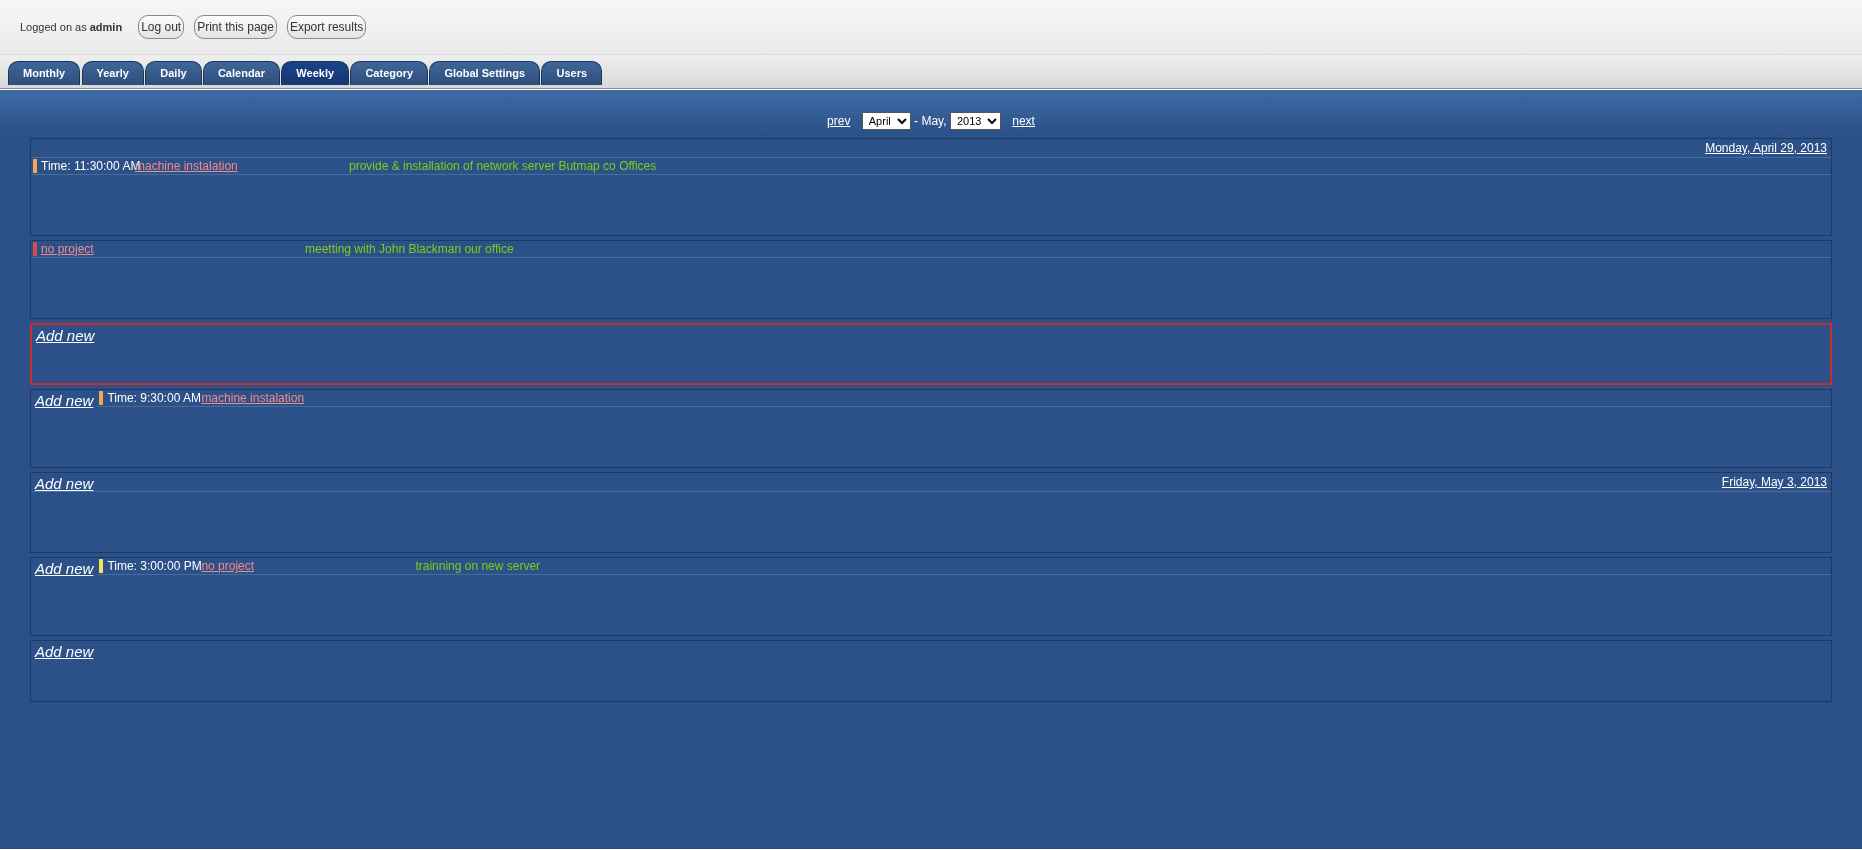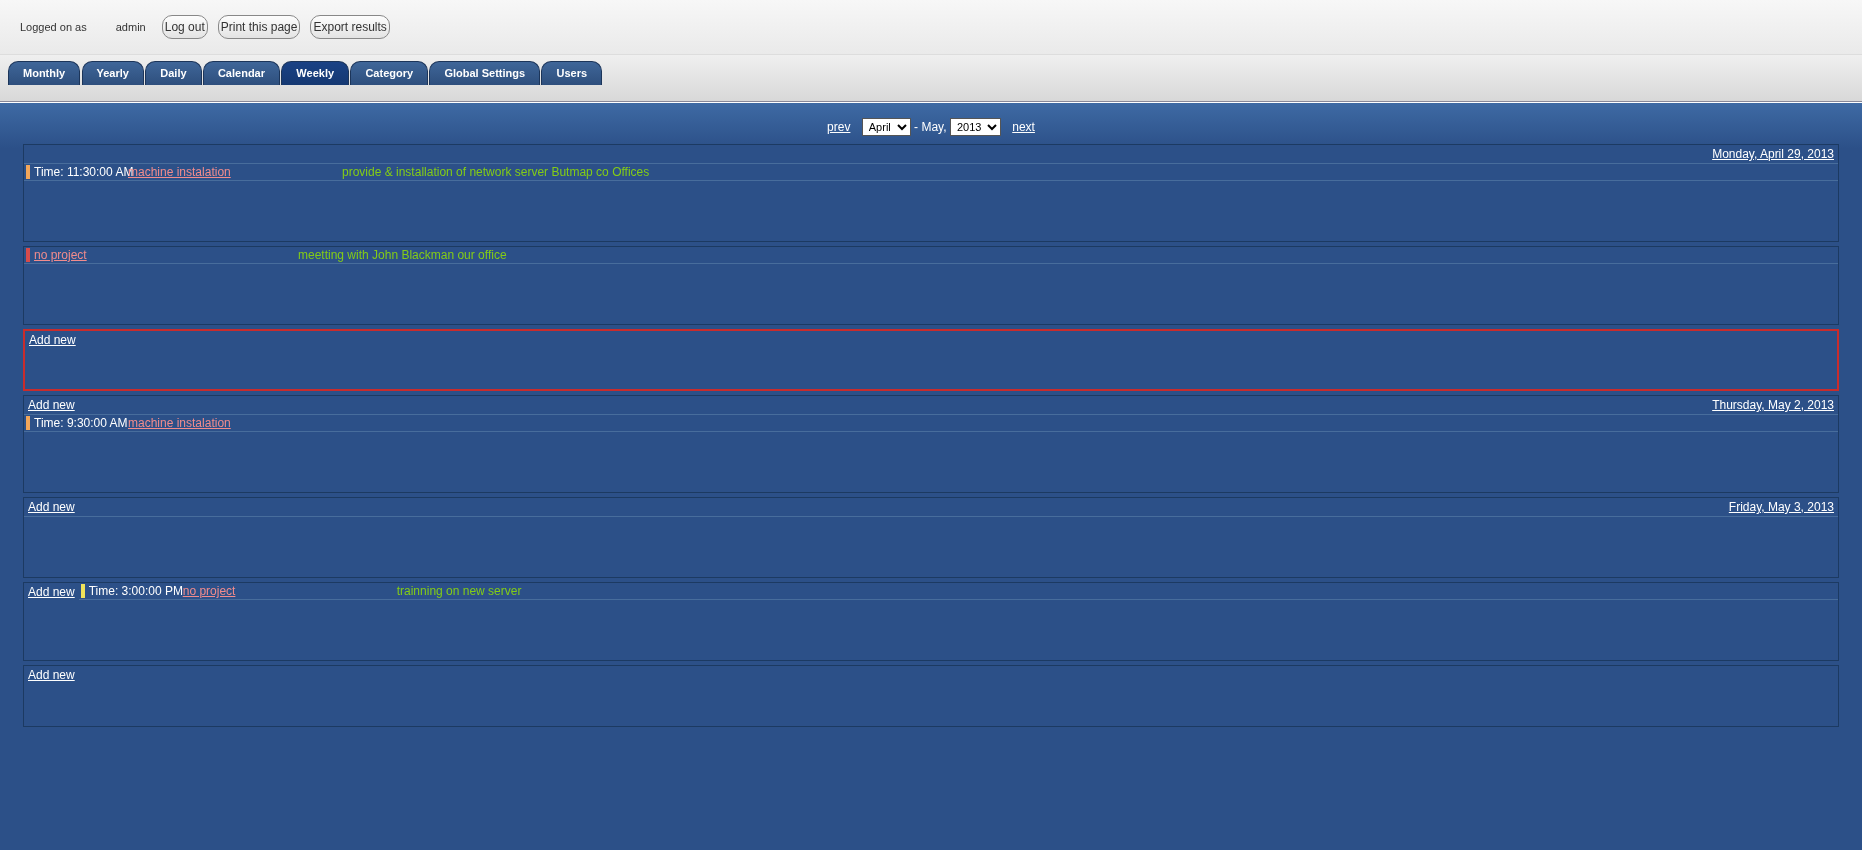--- a/index.html
+++ b/index.html
@@ -16,33 +16,33 @@
     border-bottom: 1px solid #ddd;
     display: flex;
     align-items: center;
     gap: 10px;
   }
   .login-text {
     font-size: 11px;
     color: #333;
     margin-right: 6px;
   }
-  .login-text b { font-weight: normal; margin-left: 26px; }
+  .login-text b { font-weight: bold; }
   .btn {
     display: inline-block;
     padding: 4px 2px;
     border: 1px solid #888;
     border-radius: 10px;
     background: linear-gradient(to bottom, #fdfdfd, #e3e3e3);
     font-size: 12px;
     cursor: pointer;
   }
   .tabs-row {
     background: linear-gradient(to bottom, #efefef, #d8d8d8);
-    padding: 6px 8px 16px 8px;
+    padding: 6px 8px 3px 8px;
     border-bottom: 1px solid #889;
   }
   .tab {
     display: inline-block;
     padding: 5px 14px 6px 14px;
     background: linear-gradient(to bottom, #3f6699, #2e4f7d);
     color: #fff;
     border-top-left-radius: 10px;
     border-top-right-radius: 10px;
     font-size: 11px;
@@ -51,21 +51,21 @@
     margin-right: -2px;
     border: 1px solid #1c355a;
     border-bottom: none;
     vertical-align: bottom;
   }
   .tab.active {
     background: linear-gradient(to bottom, #1a4285, #153872);
   }
   .content-area {
     background: linear-gradient(to bottom, #3e6aa4 0%, #2c5088 6%, #2c5088 100%);
-    padding: 5px;
+    padding: 12px;
     min-height: 760px;
     border-top: 1px solid #fff;
   }
   .nav-bar {
     text-align: center;
     padding: 10px 0 8px 0;
     color: #fff;
     font-size: 12px;
   }
   .nav-bar a { color: #fff; text-decoration: underline; cursor: pointer; }
@@ -127,21 +127,22 @@
     cursor: pointer;
     white-space: nowrap;
     min-width: 120px;
   }
   .event-desc {
     color: #84cc16;
     margin-left: 80px;
   }
   .add-new {
     padding: 2px 4px;
-    font-size: 12px;
+    font-size: 15px;
+    font-style: italic;
   }
   .add-new a {
     color: #fff;
     text-decoration: underline;
     cursor: pointer;
   }
   .evt-time-col { width: 90px; flex-shrink:0; }
   .evt-proj-col { width: 130px; flex-shrink:0; }
 </style>
 </head>
@@ -205,21 +206,20 @@
       <div class="day-body"></div>
     </div>
 
     <div class="day-block highlight">
       <div class="add-new" style="float:left;"><a>Add new</a></div>
       <div class="day-body" style="min-height:58px;"></div>
     </div>
 
     <div class="day-block">
       <div class="add-new" style="float:left;"><a>Add new</a></div>
-      <div class="day-header">Thursday, May 2, 2013</div>
       <div class="event-row">
         <span class="color-tag orange"></span>
         <span class="time-label evt-time-col">Time: 9:30:00 AM</span>
         <span class="proj-link evt-proj-col"> machine instalation</span>
       </div>
       <div class="day-body"></div>
     </div>
 
     <div class="day-block">
       <div class="add-new" style="float:left;"><a>Add new</a></div>

